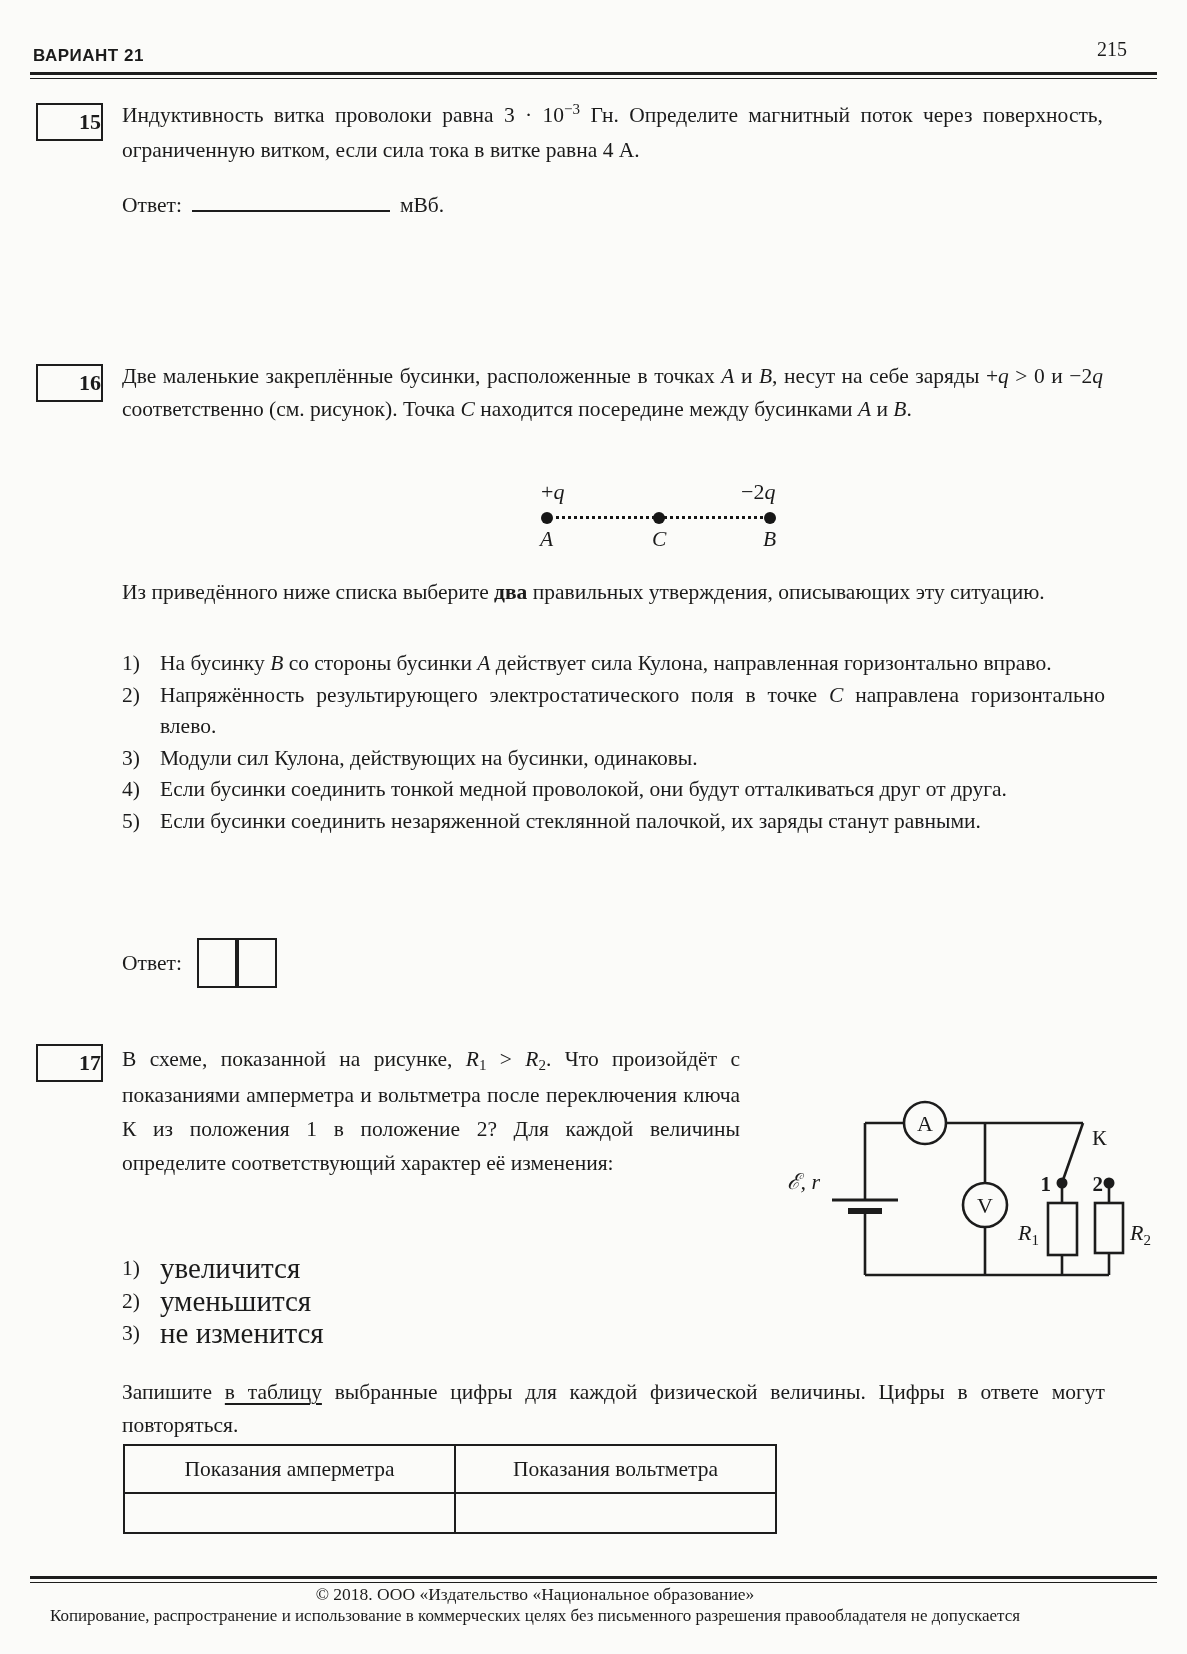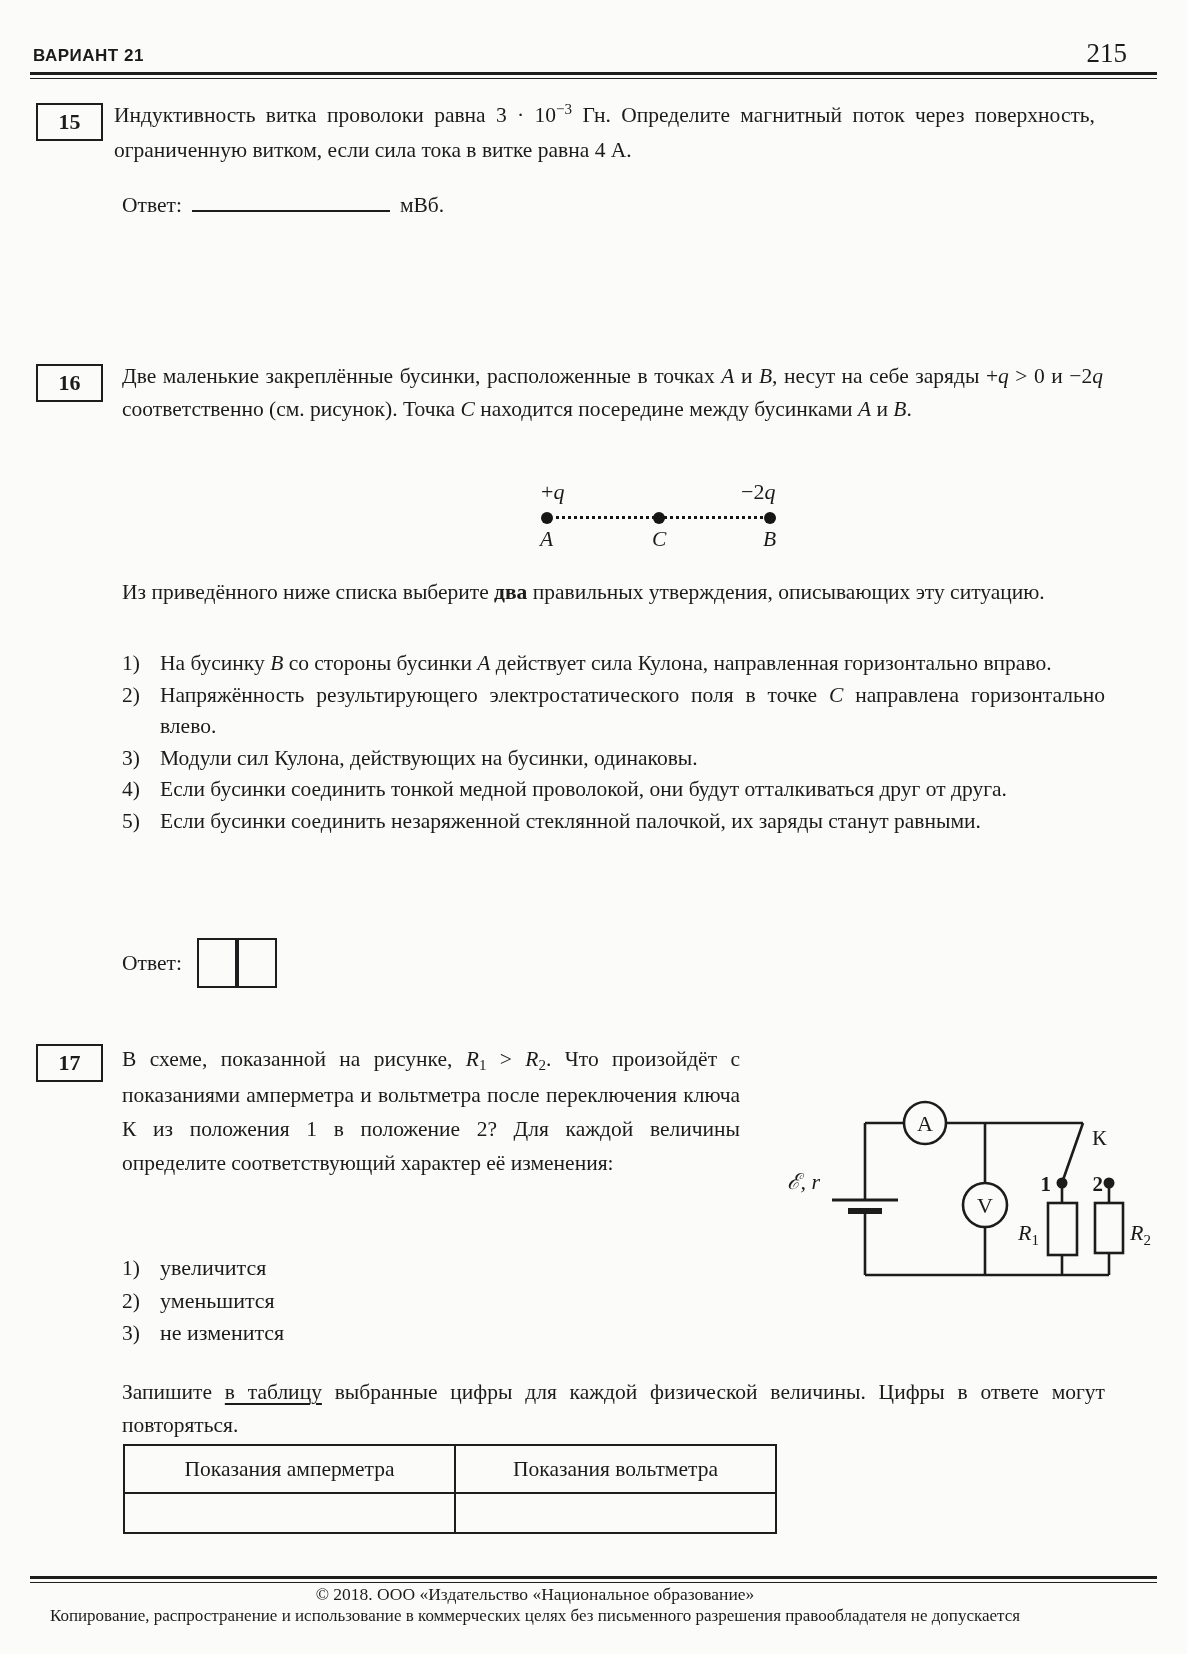--- a/index.html
+++ b/index.html
@@ -7,28 +7,28 @@
     width:1187px;height:1654px;
     background:#fbfbf9;
     font-family:"Liberation Serif", serif;
     color:#1b1b1b;
     position:relative;
     overflow:hidden;
   }
   .abs{position:absolute;}
   
   .header-variant{left:33px;top:46px;font-family:"Liberation Sans",sans-serif;font-weight:bold;font-size:17px;letter-spacing:.5px;}
-  .header-page{top:38px;right:60px;font-size:27px;}
+  .header-page{top:38px;right:60px;font-size:20px;}
   .rule{left:30px;width:1127px;height:3px;border-top:3.5px solid #1d1d1d;border-bottom:1.5px solid #1d1d1d;}
   .rule-top{top:72px;}
   .rule-bottom{top:1576px;}
   
   .numbox{
     width:63px;height:34px;border:2.2px solid #1d1d1d;
-    display:flex;align-items:center;justify-content:center;
+    display:flex;align-items:center;justify-content:flex-end;
     font-weight:bold;font-size:22px;background:#fbfbf9;
   }
   
   .ptext{font-size:21.5px;line-height:33px;text-align:justify;}
   .run-i{font-style:italic;}
   .run-bi{font-weight:bold;}
   .run-u{text-decoration:underline;text-underline-offset:4px;margin-top:16px;}
   .run-sup{font-size:.7em;position:relative;top:-.55em;}
   .run-sub{font-size:.7em;position:relative;top:.24em;}
   
@@ -41,41 +41,41 @@
   
   .bead-label{font-size:22px;}
   .bead-dot{position:absolute;width:12px;height:12px;border-radius:50%;background:#161616;}
   .bead-dotline{position:absolute;border-top:3.4px dotted #161616;}
   .bead-point{position:absolute;font-style:italic;font-size:21.5px;}
   
   .list-item{display:flex;line-height:31.5px;}
   .list-marker{flex:0 0 38px;font-size:21.5px;}
   .li-text{flex:1;font-size:21.5px;text-align:justify;}
   .opt-item{display:flex;line-height:32.5px;}
-  .opt-text{font-size:22px;}
+  .opt-text{font-size:29px;}
   
   table.answers{border-collapse:collapse;border:2.6px solid #1d1d1d;background:#fbfbf9;}
   table.answers th{border:2px solid #1d1d1d;font-weight:normal;font-size:21.5px;height:46px;text-align:center;padding:0 8px;}
   table.answers td{border:2px solid #1d1d1d;height:36px;}
   
   .footer-text{left:0;width:1070px;text-align:center;}
   .footer-l1{top:1584px;font-size:17.5px;}
   .footer-l2{top:1606px;font-size:17px;}
 </style>
 </head>
 <body>
 
 <div class="abs header-variant">ВАРИАНТ 21</div>
 <div class="abs header-page">215</div>
 <div class="abs rule rule-top"></div>
 
 <div class="abs numbox" style="left:36px;top:103px;">
   <span>15</span>
 </div>
-<div class="abs ptext" style="left:114px;top:99px;width:981px;"><span>Индуктивность витка проволоки равна 3 · 10</span><span class="run-sup">−3</span><span> Гн. Определите магнитный поток через поверхность, ограниченную витком, если сила тока в витке равна 4 А.</span></div>
+<div class="abs ptext" style="left:122px;top:99px;width:981px;"><span>Индуктивность витка проволоки равна 3 · 10</span><span class="run-sup">−3</span><span> Гн. Определите магнитный поток через поверхность, ограниченную витком, если сила тока в витке равна 4 А.</span></div>
 <div class="abs answer-line" style="left:122px;top:186px;">
   <span>Ответ:</span>
   <span class="answer-blank"></span>
   <span>мВб.</span>
 </div>
 
 <div class="abs numbox" style="left:36px;top:364px;">
   <span>16</span>
 </div>
 <div class="abs ptext" style="left:122px;top:360px;width:981px;"><span>Две маленькие закреплённые бусинки, расположенные в точках </span><span class="run-i">A</span><span> и </span><span class="run-i">B</span><span>, несут на себе заряды +</span><span class="run-i">q</span><span> &gt; 0 и −2</span><span class="run-i">q</span><span> соответственно (см. рисунок). Точка </span><span class="run-i">C</span><span> находится посередине между бусинками </span><span class="run-i">A</span><span> и </span><span class="run-i">B</span><span>.</span></div>

